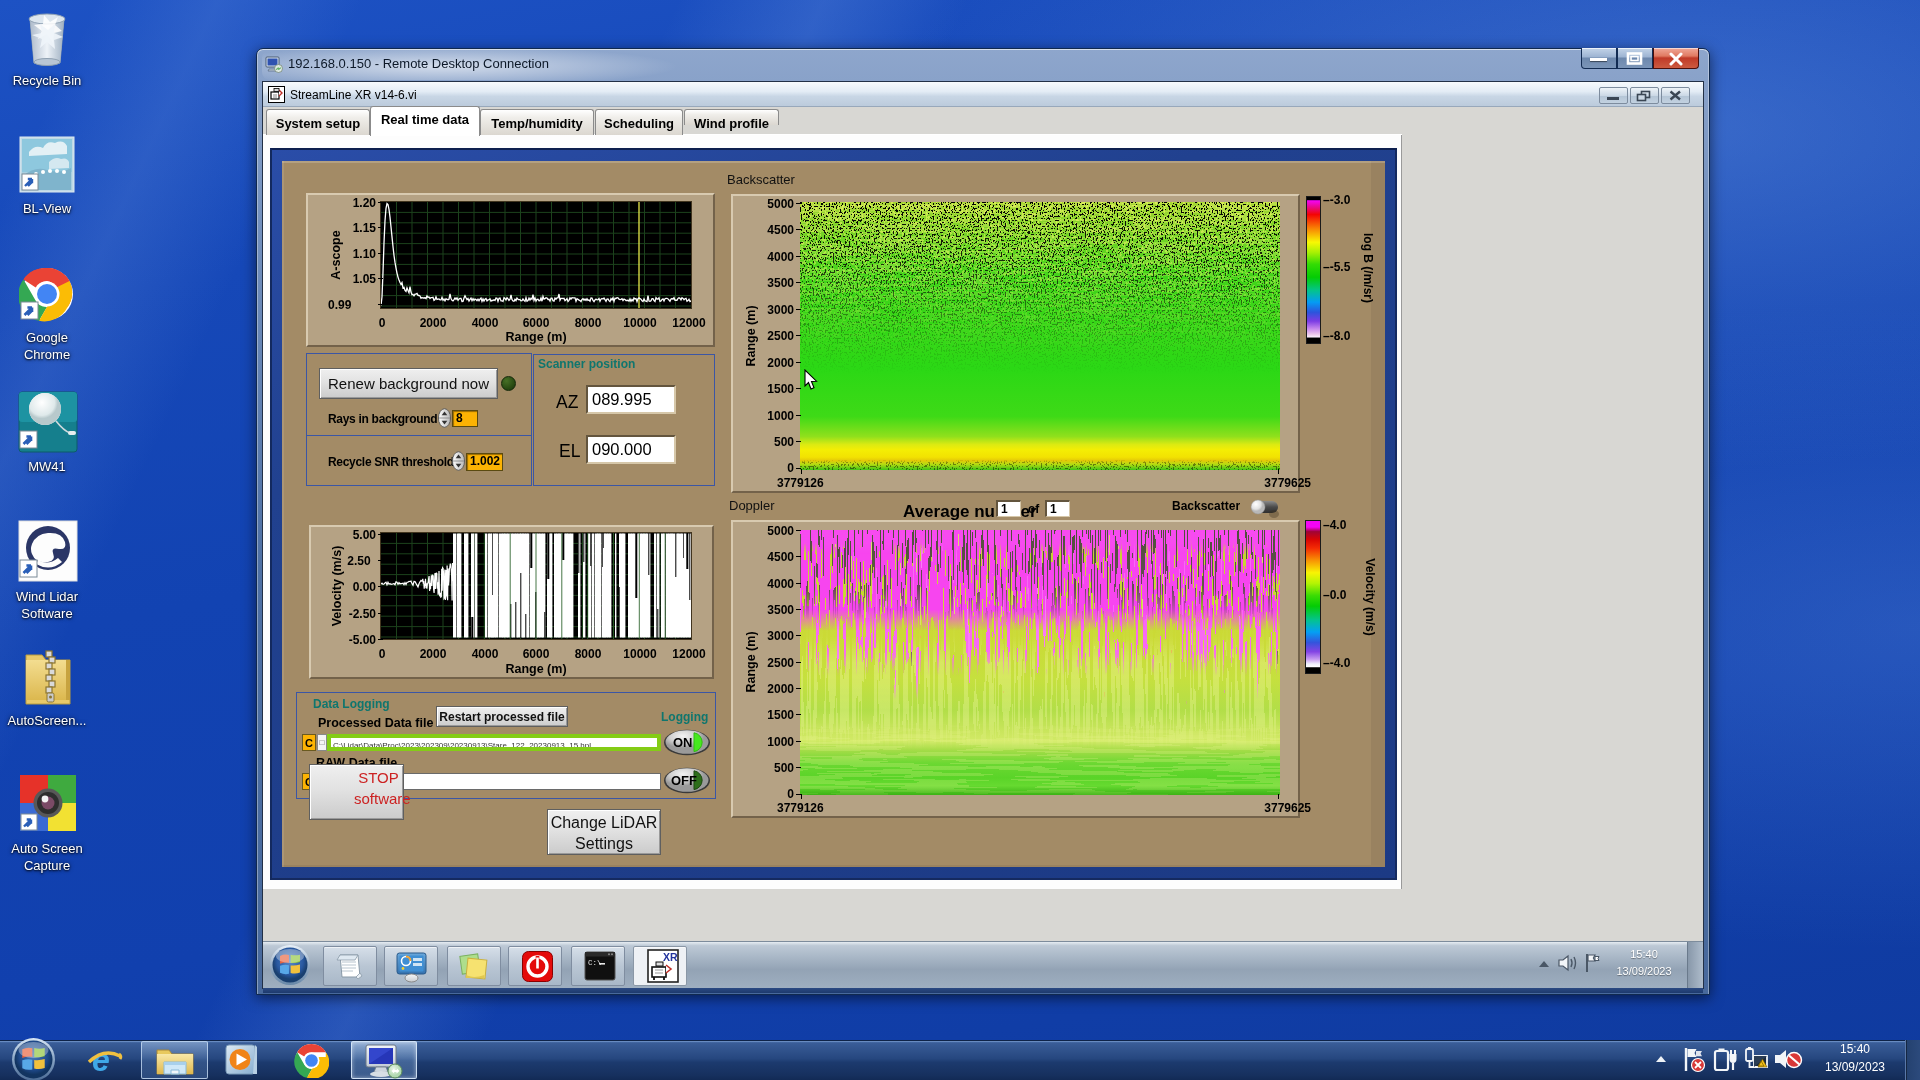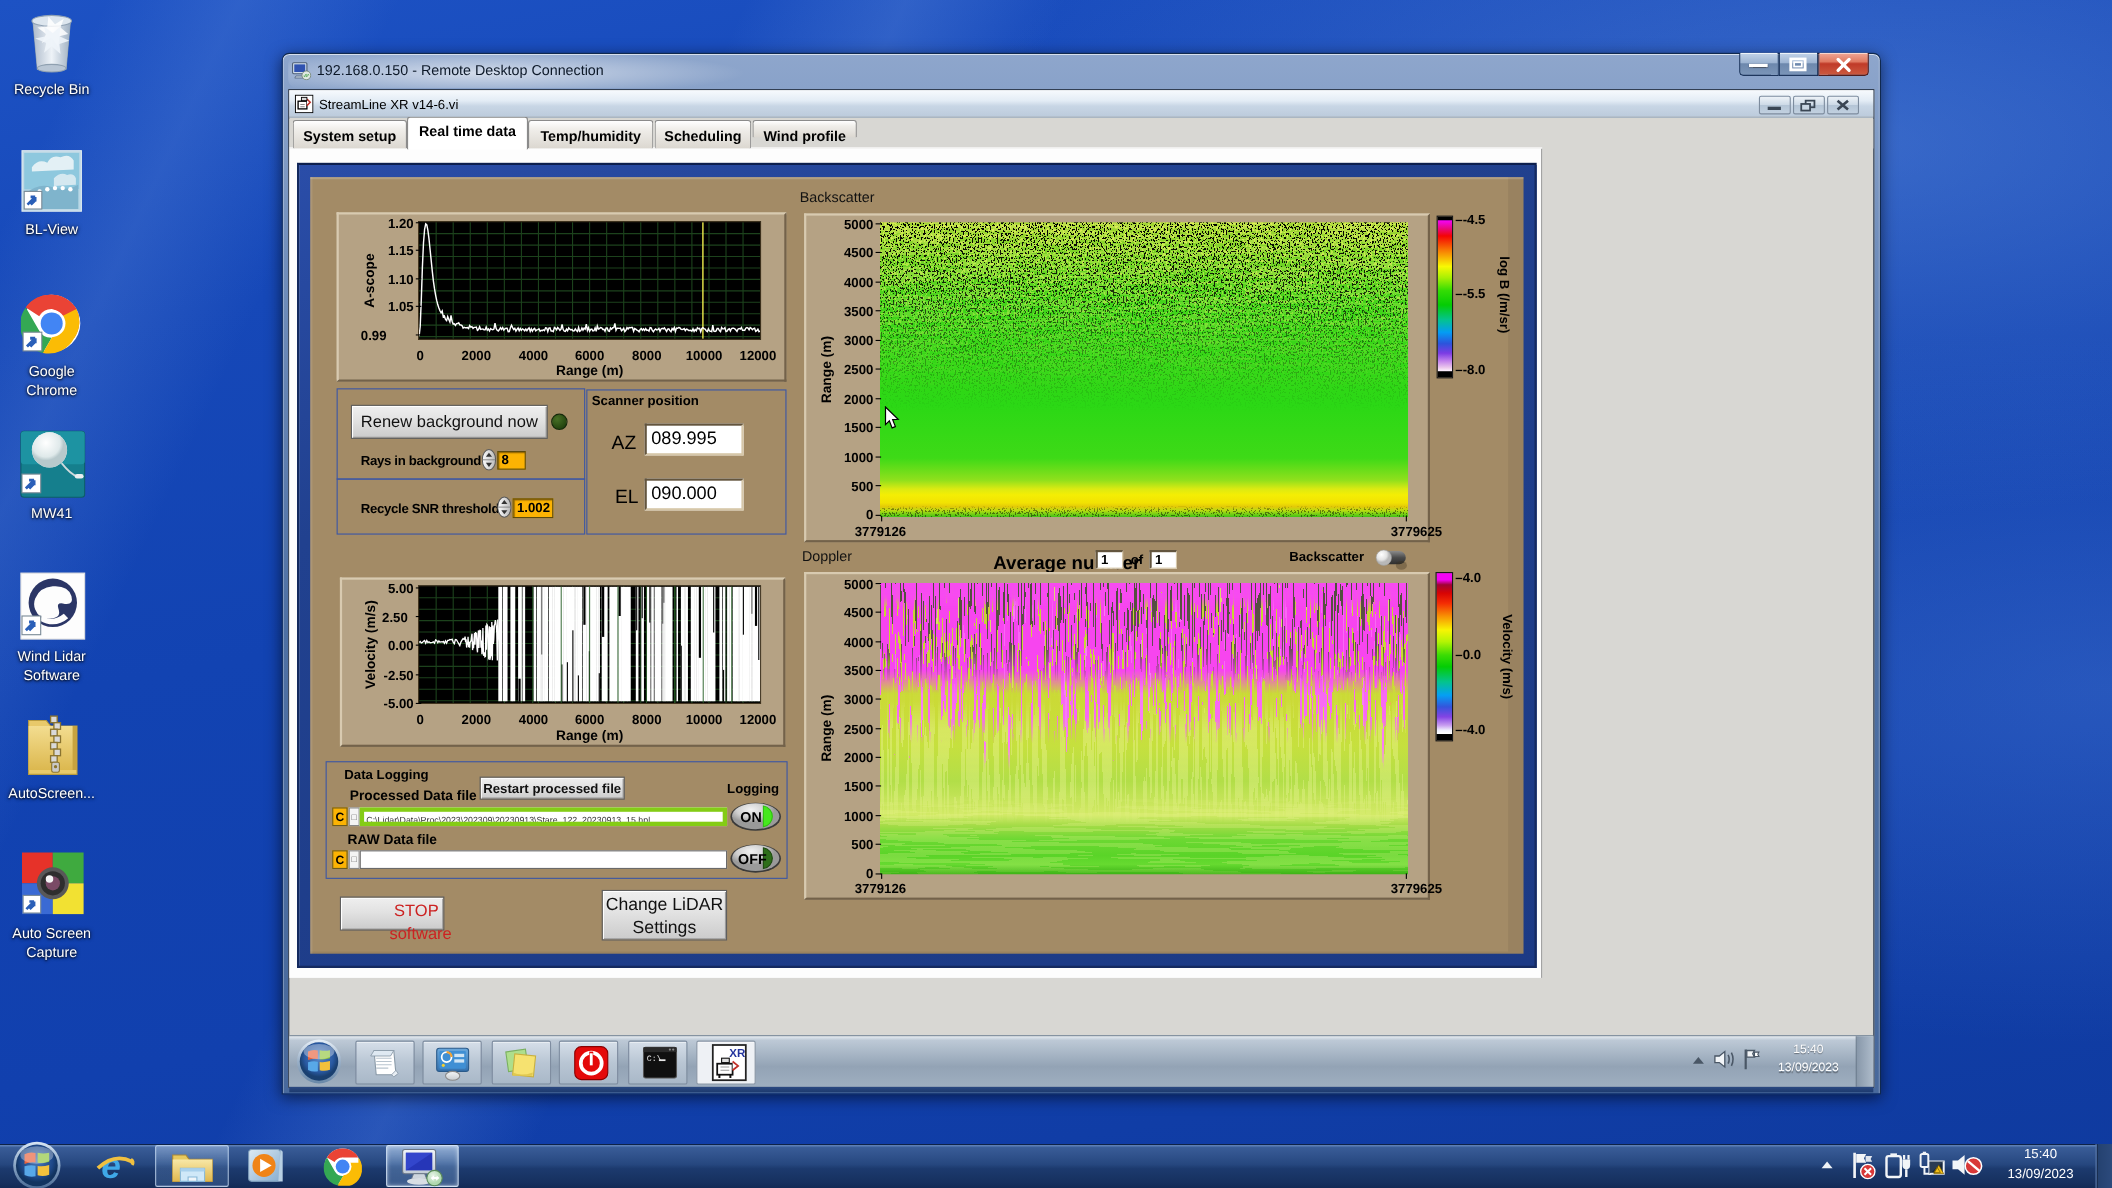--- a/index.html
+++ b/index.html
@@ -10,21 +10,21 @@
  radial-gradient(ellipse 55% 40% at 100% 58%, rgba(120,170,240,0.22), rgba(120,170,240,0) 75%),
  linear-gradient(115deg, rgba(255,255,255,0) 4%, rgba(120,160,230,0.20) 9%, rgba(255,255,255,0) 15%),
  linear-gradient(115deg, rgba(255,255,255,0) 28%, rgba(130,170,235,0.22) 34%, rgba(255,255,255,0) 40%),
  linear-gradient(170deg,#1d52c4 0%,#1648b8 22%,#1243b2 45%,#1140ae 70%,#0f3a9e 100%);}
 .dico{position:absolute;width:94px;text-align:center;color:#fff;font-size:13px;
 text-shadow:0 1px 2px rgba(0,0,0,.9),0 0 4px rgba(0,0,0,.7);line-height:17px;}
 .bevup{border-top:2px solid #d8cab0;border-left:2px solid #d8cab0;border-bottom:2px solid #6d5c41;border-right:2px solid #6d5c41;}
 .gbtn{background:linear-gradient(#efefef,#e2e2e2 45%,#cbcbcb);border:1px solid #5f5f5f;
 box-shadow:inset 1px 1px 0 #fff, inset -1px -1px 0 #9a9a9a;color:#111;text-align:center;}
 .bluebox{border:1px solid #3b56a5;}
-.blab{color:#000000;font-weight:bold;font-size:12px;}
+.blab{color:#0f766e;font-weight:bold;font-size:12px;}
 .klab{color:#000;font-weight:bold;font-size:12px;}
 .axis{position:absolute;color:#000;font-weight:bold;font-size:12px;line-height:12px;}
 .ofield{background:#fcb303;border:1px solid #5a4a10;box-shadow:inset 1px 1px 1px rgba(90,60,0,.6);
 color:#000;font-weight:bold;font-size:12px;line-height:15px;padding-left:3px;}
 .wfield{background:#fff;border-top:2px solid #63553e;border-left:2px solid #63553e;border-bottom:2px solid #d6c7a9;border-right:2px solid #d6c7a9;}
 </style></head><body>
 <div id="desk"></div>
 
 <svg class="abs" style="left:22px;top:5px" width="50" height="62" viewBox="0 0 50 62">
  <path d="M8 14 L12 58 Q25 62 38 58 L42 14 Z" fill="#cfd8e2" stroke="#8fa0b0"></path>
@@ -445,21 +445,21 @@
  <ellipse cx="24" cy="13" rx="21.5" ry="11.8" fill="url(#tg)"></ellipse>
  <path d="M31 3.8 a 9.5 9.5 0 0 1 0 18.8 Z" fill="#46e81e" stroke="#2fbf10" stroke-width="1"></path>
  <text x="10" y="18" font-family="Liberation Sans,sans-serif" font-size="13" font-weight="bold" fill="#000">ON</text>
 </svg>
 <svg class="abs" style="left:663px;top:767px" width="48" height="27" viewBox="0 0 48 27">
  <ellipse cx="24" cy="13.5" rx="23" ry="12.8" fill="#3a3a3a"></ellipse>
  <ellipse cx="24" cy="13" rx="21.5" ry="11.8" fill="url(#tg)"></ellipse>
  <path d="M31 3.8 a 9.5 9.5 0 0 1 0 18.8 Z" fill="#2d6e1a" stroke="#1d4a10" stroke-width="1"></path>
  <text x="8" y="18" font-family="Liberation Sans,sans-serif" font-size="13" font-weight="bold" fill="#000">OFF</text>
 </svg>
-<div class="abs gbtn" style="left:309px;top:815px;width:95px;height:31px;font-size:15px;line-height:21px;color:#cc2222;padding-top:2px;padding-left:44px;">STOP<br>software</div>
+<div class="abs gbtn" style="left:309px;top:764px;width:95px;height:56px;font-size:15px;line-height:21px;color:#cc2222;padding-top:2px;padding-left:44px;">STOP<br>software</div>
 <div class="abs gbtn" style="left:547px;top:809px;width:114px;height:46px;font-size:16px;line-height:21px;padding-top:2px;">Change LiDAR<br>Settings</div>
 
 <div class="abs bevup" style="left:731px;top:194px;width:569px;height:299px;background:#b5a284;border-color:#d8cab0 #73624a #73624a #d8cab0;"></div>
 <div class="abs" style="left:727px;top:172px;font-size:13px;color:#111;">Backscatter</div>
 
 <svg class="abs" style="left:800px;top:202px" width="480" height="268" viewBox="0 0 480 268">
 <defs>
  <linearGradient id="bsbase" x1="0" y1="0" x2="0" y2="1">
   <stop offset="0" stop-color="#a6d634"></stop>
         <stop offset="0.10" stop-color="#7cd228"></stop>
@@ -562,21 +562,21 @@
 <div class="abs" style="left:796px;top:415px;width:5px;height:1px;background:#000;"></div>
 <div class="axis" style="left:760px;top:436px;width:34px;text-align:right;">500</div>
 <div class="abs" style="left:796px;top:441px;width:5px;height:1px;background:#000;"></div>
 <div class="axis" style="left:760px;top:462px;width:34px;text-align:right;">0</div>
 <div class="abs" style="left:796px;top:468px;width:5px;height:1px;background:#000;"></div>
 <div class="axis" style="left:777px;top:477px;width:60px;">3779126</div>
 <div class="axis" style="left:1251px;top:477px;width:60px;text-align:right;">3779625</div>
 <div class="axis" style="left:704px;top:329px;width:96px;height:14px;text-align:center;font-size:12.5px;transform:rotate(-90deg);transform-origin:center;">Range (m)</div>
 <div class="abs" style="left:1306px;top:196px;width:15px;height:148px;border:1px solid #1a1a1a;background:
 linear-gradient(180deg,#000 0%,#000 2%,#f404f4 2.5%,#e80888 7%,#f40404 12%,#f87c04 21%,#f8f804 31%,#a8f004 38%,#34dc04 46%,#04cc04 55%,#04c48c 64%,#049cf4 72%,#2c54dc 79%,#7c3ce4 85%,#c484ec 90%,#ecc8ec 94%,#fcf0fc 96%,#000 96.5%,#000 100%);"></div>
-<div class="axis" style="left:1323px;top:194px;width:40px;">–-4.5</div>
+<div class="axis" style="left:1323px;top:194px;width:40px;">–-3.0</div>
 <div class="axis" style="left:1323px;top:261px;width:40px;">–-5.5</div>
 <div class="axis" style="left:1323px;top:330px;width:40px;">–-8.0</div>
 <div class="axis" style="left:1311px;top:261px;width:112px;height:14px;text-align:center;font-size:12px;transform:rotate(90deg);transform-origin:center;">log B (/m/sr)</div>
 
 <div class="abs" style="left:729px;top:498px;font-size:13px;color:#111;">Doppler</div>
 <div class="abs klab" style="left:903px;top:502px;font-size:17px;">Average number</div>
 <div class="abs" style="left:996px;top:500px;width:25px;height:17px;background:#fff;border-top:2px solid #63553e;border-left:2px solid #63553e;border-bottom:1px solid #d6c7a9;border-right:1px solid #d6c7a9;font-size:12px;font-weight:bold;line-height:14px;padding-left:3px;">1</div>
 <div class="abs klab" style="left:1028px;top:502px;">of</div>
 <div class="abs" style="left:1045px;top:500px;width:25px;height:17px;background:#fff;border-top:2px solid #63553e;border-left:2px solid #63553e;border-bottom:1px solid #d6c7a9;border-right:1px solid #d6c7a9;font-size:12px;font-weight:bold;line-height:14px;padding-left:3px;">1</div>
 <div class="abs klab" style="left:1172px;top:499px;">Backscatter</div>

